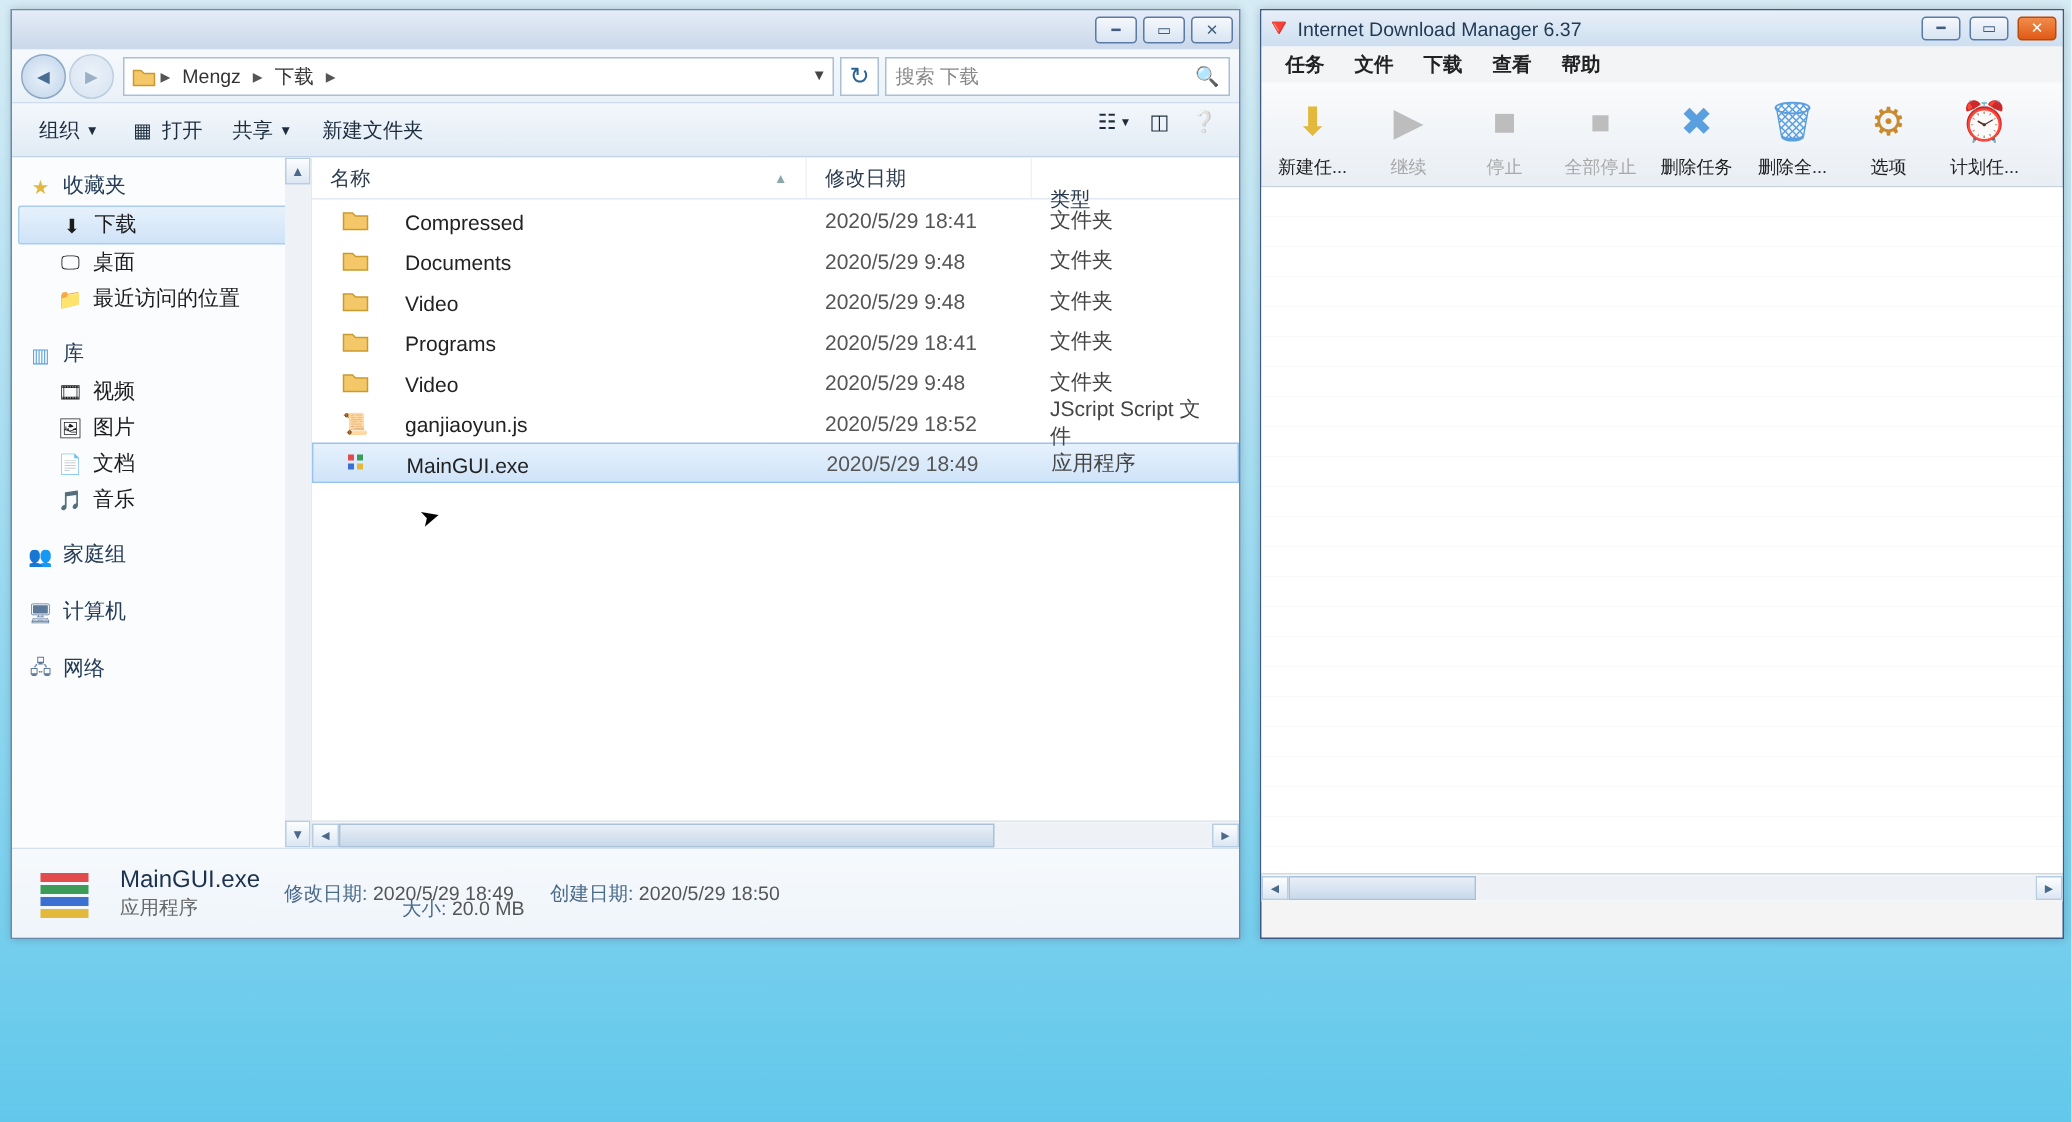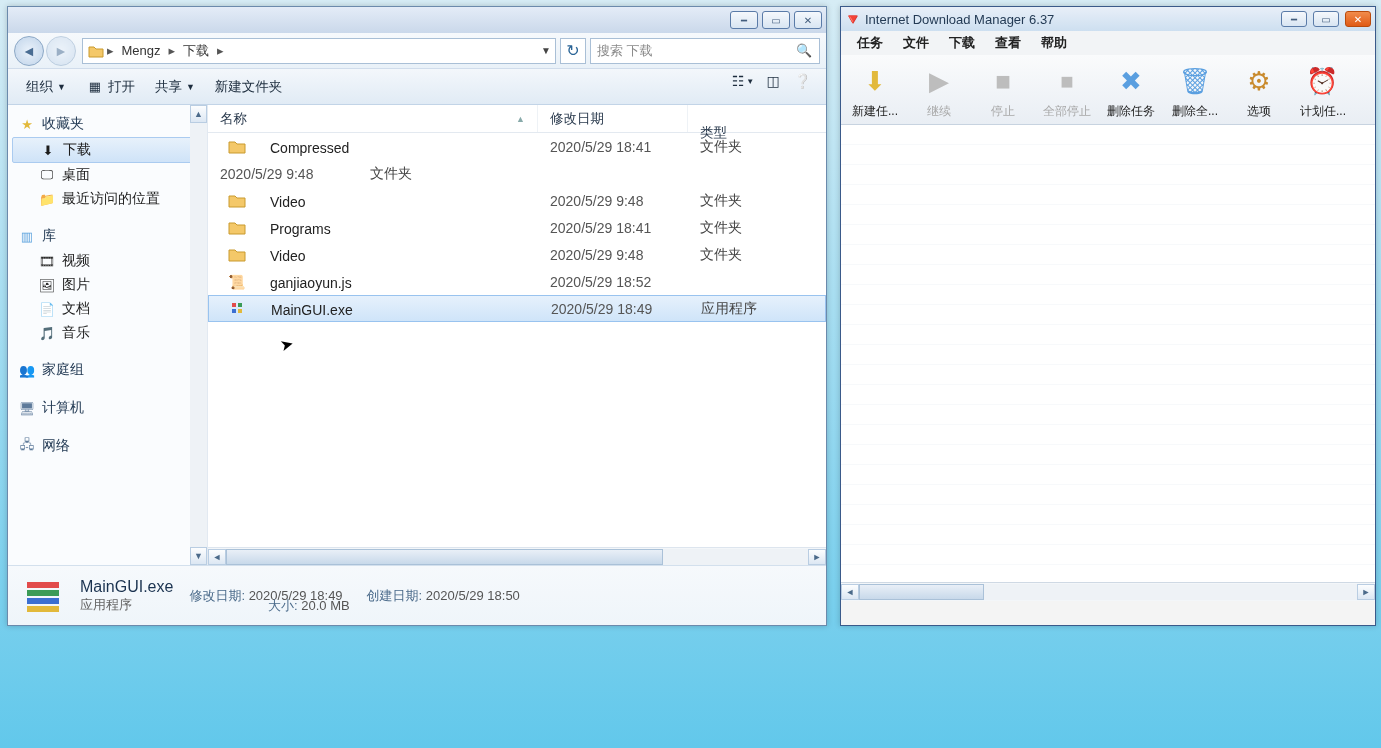--- a/index.html
+++ b/index.html
@@ -240,20 +240,28 @@
                 <svg width="18" height="16">
                   <path class="folder-svg" d="M1 3h6l2 2h8v9H1z"></path>
                 </svg>
               </span>
               <span>Compressed</span>
             </div>
   <div class="fl-cell date">2020/5/29 18:41</div>
   <div class="fl-cell type">文件夹</div>
           </div>
           <div class="fl-row">
+            <div class="fl-cell name">
+              <span class="f-icon">
+                <svg width="18" height="16">
+                  <path class="folder-svg" d="M1 3h6l2 2h8v9H1z"></path>
+                </svg>
+              </span>
+              <span>Documents</span>
+            </div>
   <div class="fl-cell date">2020/5/29 9:48</div>
   <div class="fl-cell type">文件夹</div>
           </div>
           <div class="fl-row">
             <div class="fl-cell name">
               <span class="f-icon">
                 <svg width="18" height="16">
                   <path class="folder-svg" d="M1 3h6l2 2h8v9H1z"></path>
                 </svg>
               </span>
@@ -287,20 +295,21 @@
   <div class="fl-cell type">文件夹</div>
           </div>
           <div class="fl-row">
             <div class="fl-cell name">
               <span class="f-icon">
                 <span style="font-size:14px">📜</span>
               </span>
               <span>ganjiaoyun.js</span>
             </div>
   <div class="fl-cell date">2020/5/29 18:52</div>
+  <div class="fl-cell type">JScript Script 文件</div>
           </div>
           <div class="fl-row selected">
             <div class="fl-cell name">
               <span class="f-icon">
                 <svg width="16" height="16">
                   <rect x="2" y="2" width="4" height="4" fill="#e24b4b"></rect>
                   <rect x="8" y="2" width="4" height="4" fill="#3b9b57"></rect>
                   <rect x="2" y="8" width="4" height="4" fill="#3b6fd1"></rect>
                   <rect x="8" y="8" width="4" height="4" fill="#e2b93b"></rect>
                 </svg>

